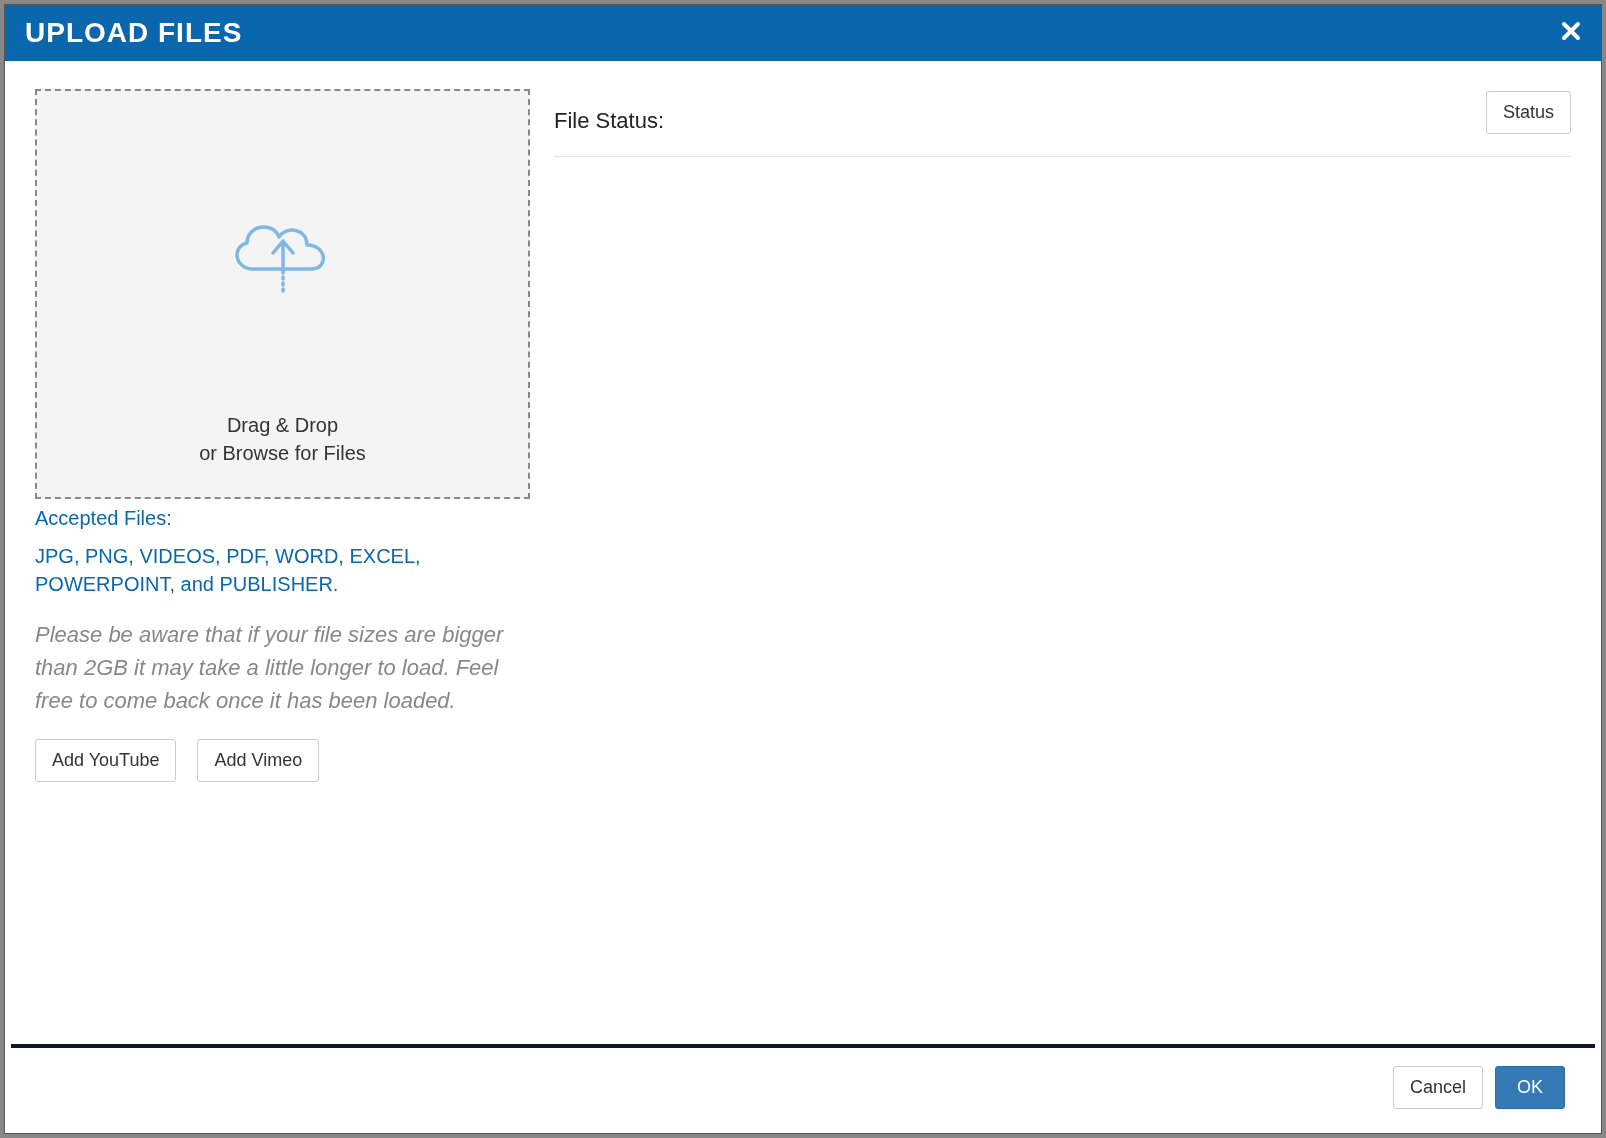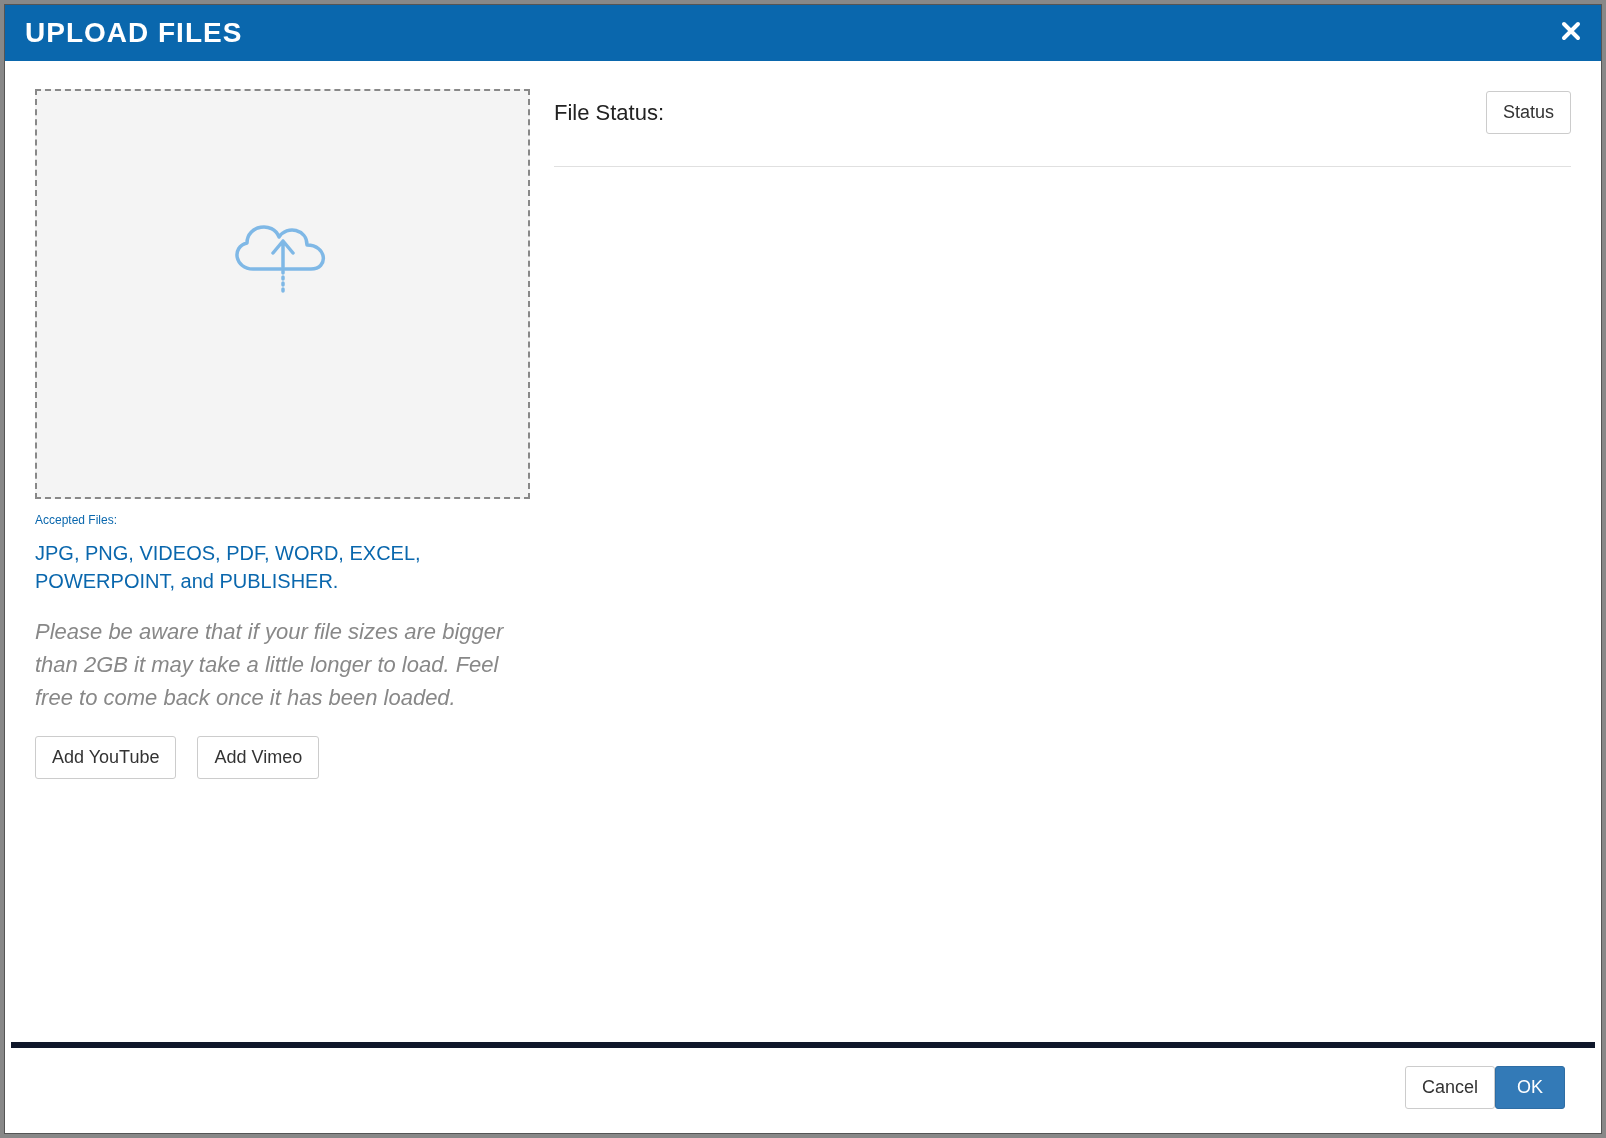--- a/index.html
+++ b/index.html
@@ -66,22 +66,22 @@
       margin-bottom: 100px;
     }
     .drop-text {
       text-align: center;
       color: #333;
       font-size: 20px;
       line-height: 1.4;
     }
     .accepted-label {
       color: #0a67ad;
-      font-size: 12px;
-      margin-top: 14px;
+      font-size: 20px;
+      margin-top: 8px;
     }
     .accepted-list {
       color: #0a67ad;
       font-size: 20px;
       margin-top: 12px;
       line-height: 1.4;
     }
     .note {
       color: #888;
       font-style: italic;
@@ -103,33 +103,34 @@
       cursor: pointer;
       border-radius: 3px;
     }
     .right-panel {
       flex: 1;
       padding-top: 2px;
     }
     .status-row {
       display: flex;
       justify-content: space-between;
-      align-items: center;
+      align-items: flex-end;
       border-bottom: 1px solid #e0e0e0;
-      padding-bottom: 32px;
+      padding-bottom: 22px;
     }
     .status-label {
       font-size: 22px;
       color: #222;
     }
     .modal-footer {
-      border-top: 6px solid #0f172a;
+      border-top: 4px solid #0f172a;
       padding: 18px 30px 24px 30px;
       display: flex;
       justify-content: flex-end;
+      gap: 12px;
       margin: 0 6px;
     }
     .btn-primary {
       background: #337ab7;
       color: #ffffff;
       border: 1px solid #2e6da4;
       padding: 10px 21px;
       font-size: 18px;
       cursor: pointer;
       border-radius: 3px;
@@ -156,20 +157,24 @@
             <path d="M30 58
                      C12 58 8 36 24 32
                      C24 14 50 10 56 26
                      C64 14 84 18 84 34
                      C104 34 106 58 88 58
                      Z" fill="none" stroke="#7fb8e6" stroke-width="3.5" stroke-linecap="round" stroke-linejoin="round"></path>
             <path d="M60 56 L60 30 M60 30 L50 42 M60 30 L70 42" fill="none" stroke="#7fb8e6" stroke-width="3.5" stroke-linecap="round" stroke-linejoin="round"></path>
             <path d="M60 60 L60 80" fill="none" stroke="#7fb8e6" stroke-width="3.5" stroke-linecap="round" stroke-dasharray="2,4"></path>
           </svg>
         </div>
+        <div class="drop-text">
+          <div>Drag &amp; Drop</div>
+          <div>or Browse for Files</div>
+        </div>
       </div>
 
       <div class="accepted-label">Accepted Files:</div>
       <div class="accepted-list">JPG, PNG, VIDEOS, PDF, WORD, EXCEL, POWERPOINT, and PUBLISHER.</div>
       <div class="note">Please be aware that if your file sizes are bigger than 2GB it may take a little longer to load. Feel free to come back once it has been loaded.</div>
 
       <div class="video-buttons">
         <button class="btn">Add YouTube</button>
         <button class="btn">Add Vimeo</button>
       </div>

